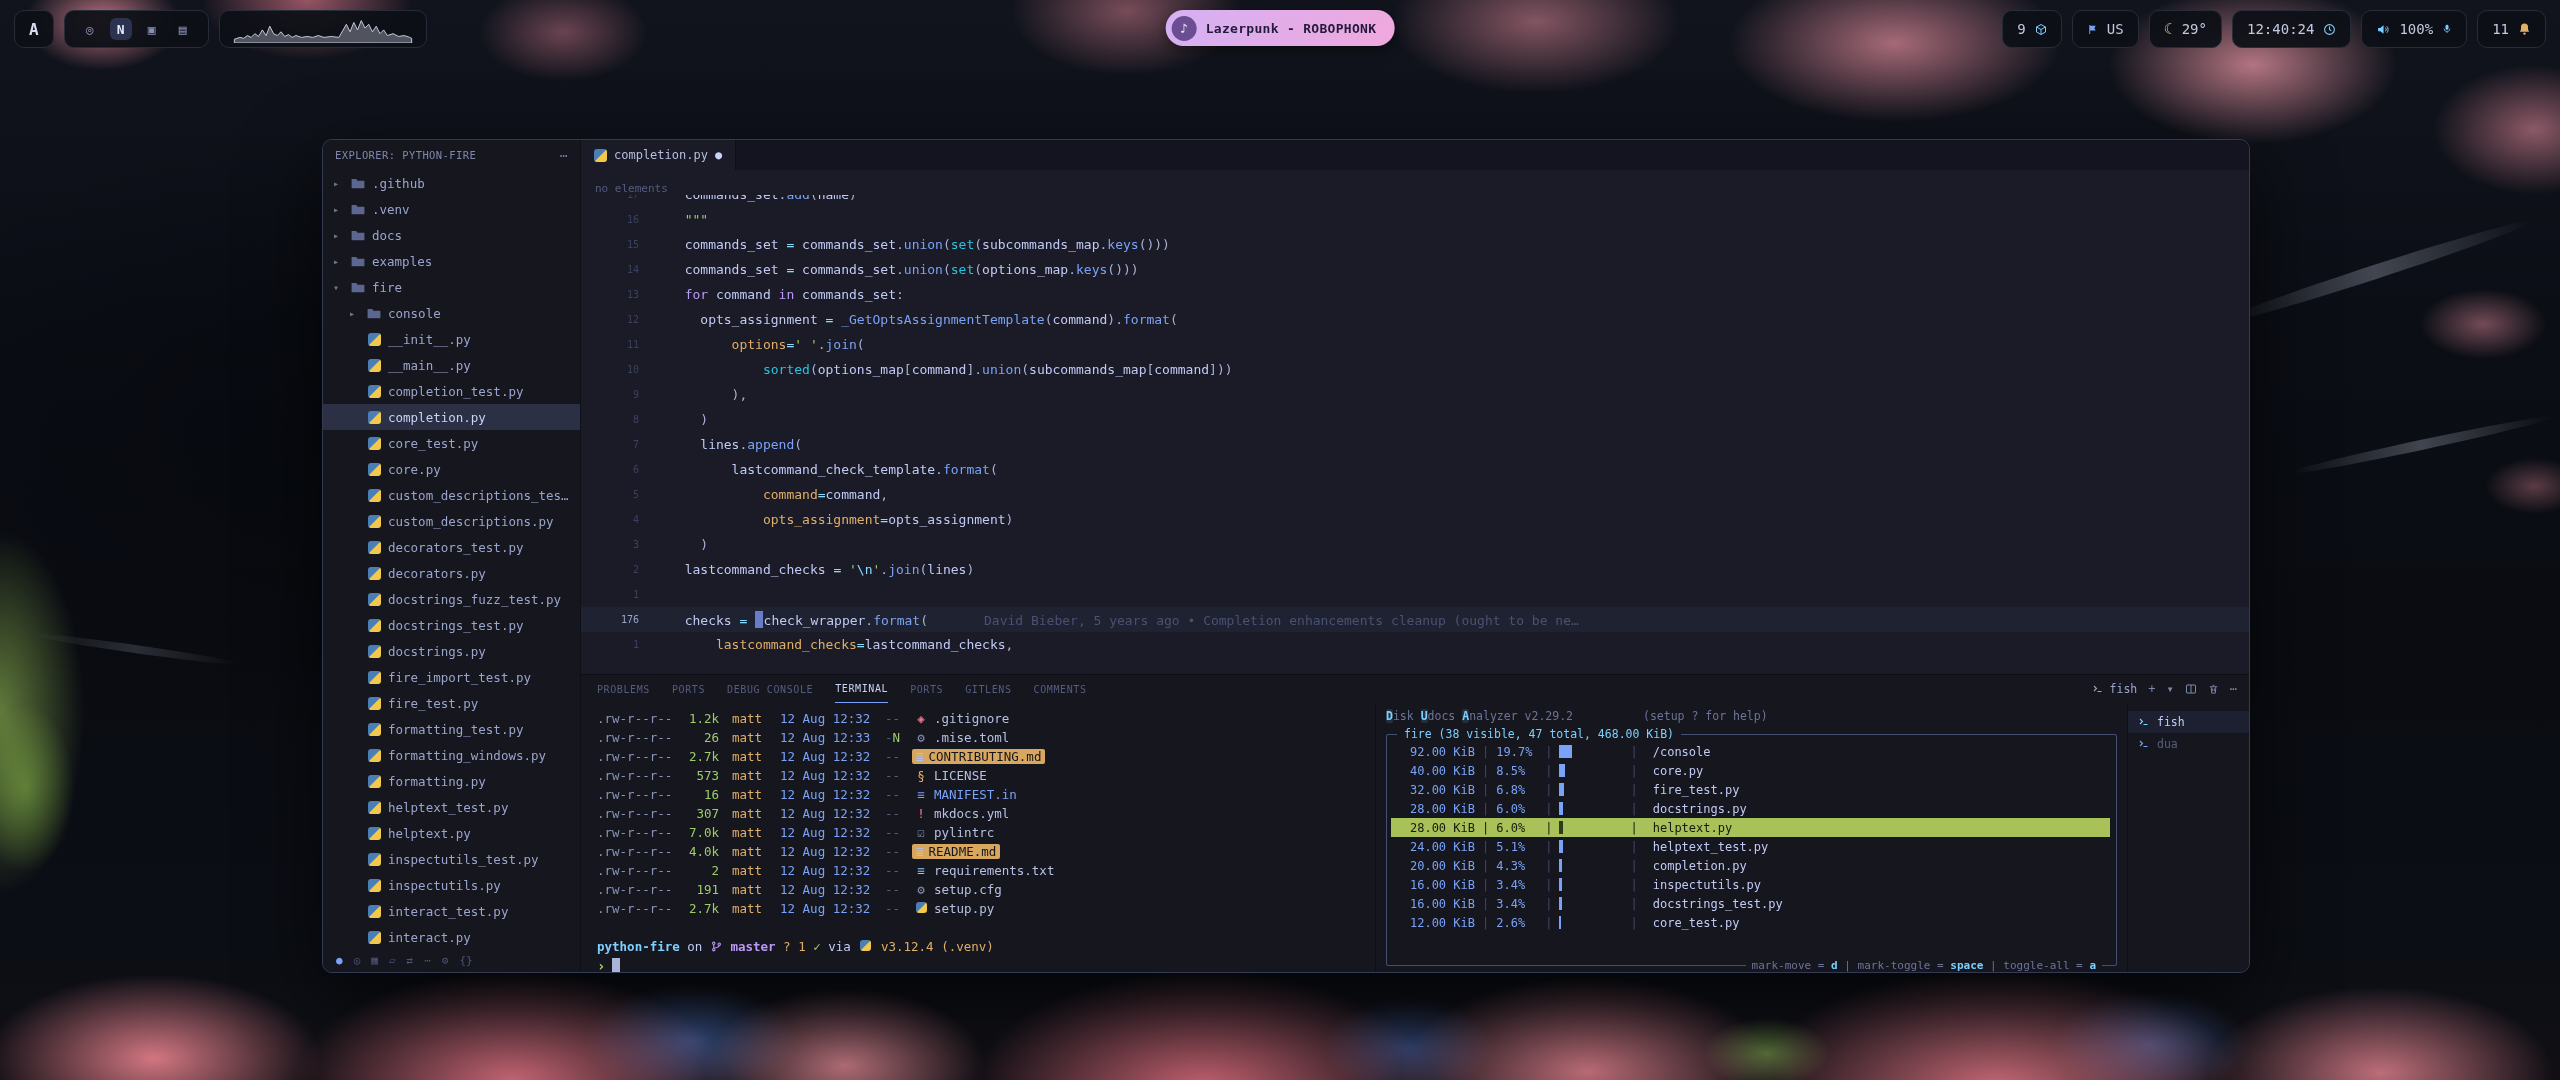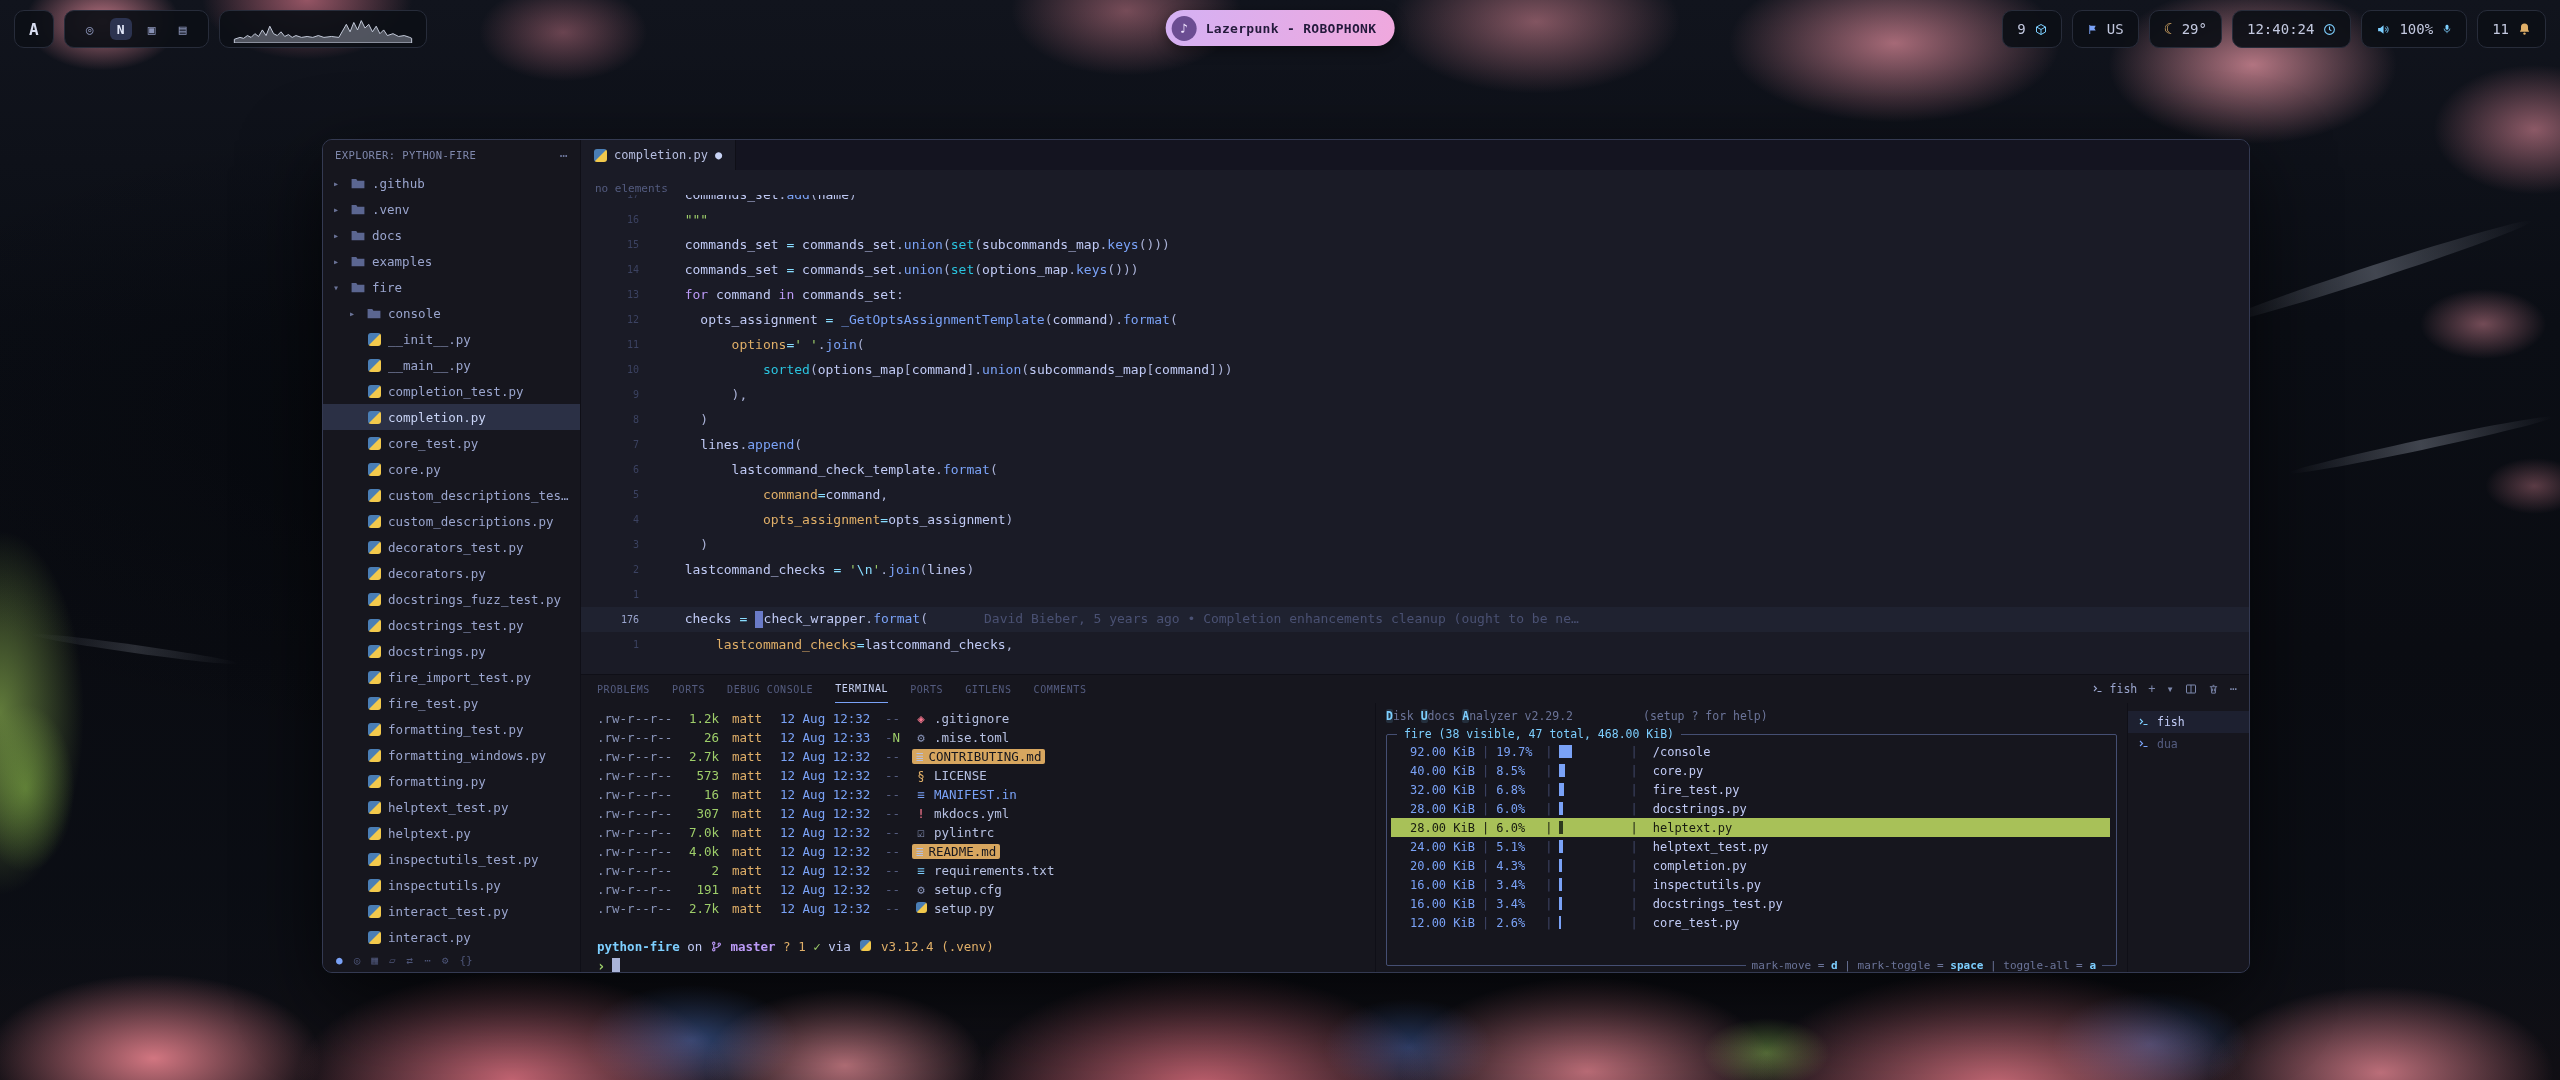--- a/index.html
+++ b/index.html
@@ -67,21 +67,21 @@
 .sb-foot{height:24px;display:flex;align-items:center;gap:11px;padding:0 13px;color:#4d5578;font-size:11px;flex:none}
 .main{position:absolute;left:258px;top:0;right:0;bottom:0;display:flex;flex-direction:column}
 .tabstrip{height:30px;background:#141420;display:flex;flex:none}
 .tab{height:30px;background:#1a1b26;display:flex;align-items:center;gap:7px;padding:0 13px;font-size:12px;color:#b6bee0;border-right:1px solid #0f0f17;cursor:pointer}
 .tab .dot{color:#c8d3f5;font-size:12px}
 .crumbs{height:25px;display:flex;align-items:flex-end;padding-left:14px;font-size:11px;color:#545c80;flex:none}
 .editor{position:relative;flex:1;overflow:hidden}
 .ed-inner{position:absolute;top:-13px;left:0;right:0}
 .ed-row{height:25px;display:flex;align-items:center;font-size:13px;white-space:pre}
 .gut{width:58px;text-align:right;color:#3b4261;font-size:10px;flex:none}
-.codeseg{margin-left:30px;display:flex;align-items:flex-start;white-space:pre}
+.codeseg{margin-left:30px;display:flex;align-items:flex-end;white-space:pre}
 .ed-row.cur{background:#1f2230}
 .ed-row.cur .gut{color:#9aa5ce}
 .cursor{display:inline-block;width:7.5px;height:17px;background:#6a7bc8;margin-right:1px}
 .blame{color:#4a5173;margin-left:56px}
 .tk-v{color:#c0caf5}.tk-f{color:#7aa2f7}.tk-k{color:#bb9af7}.tk-s{color:#9ece6a}
 .tk-o{color:#89ddff}.tk-p{color:#a9b1d6}.tk-a{color:#e0af68}.tk-b{color:#2ac3de}.tk-e{color:#89ddff}
 
 .panel{height:298px;border-top:1px solid #0f0f17;background:#16161e;display:flex;flex-direction:column;flex:none}
 .panel-tabs{height:28px;display:flex;align-items:center;gap:22px;padding:0 16px;position:relative;flex:none}
 .ptab{font-size:10px;letter-spacing:.6px;color:#545c80;height:100%;display:flex;align-items:center;cursor:pointer}

